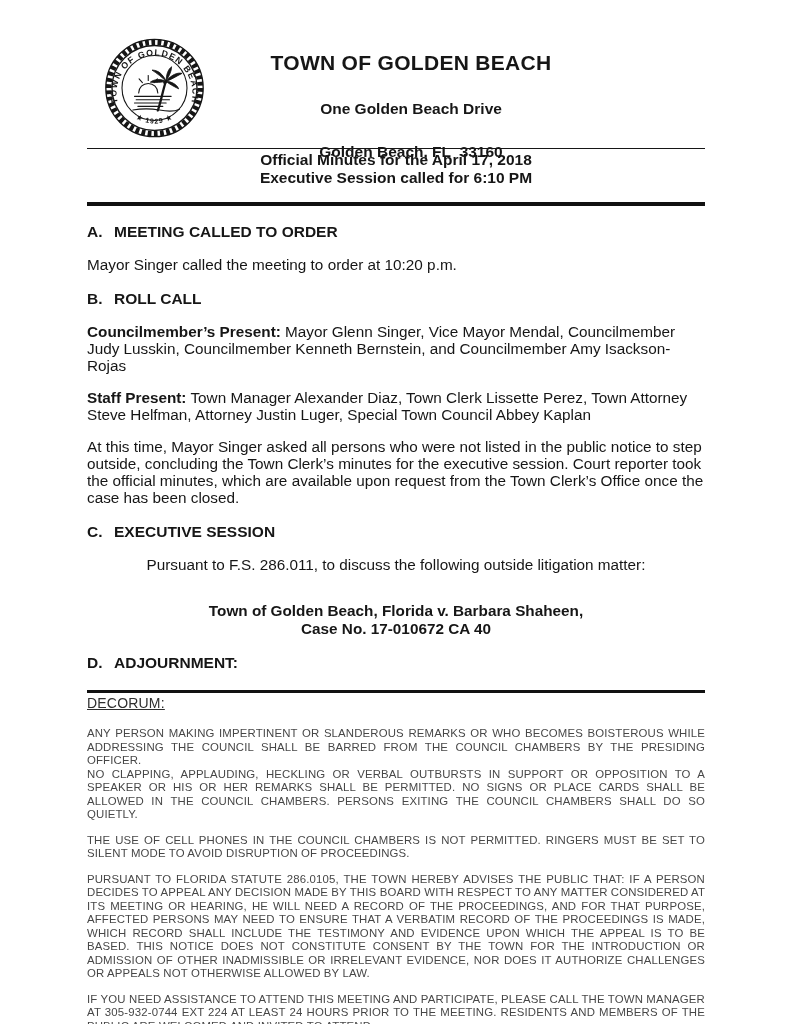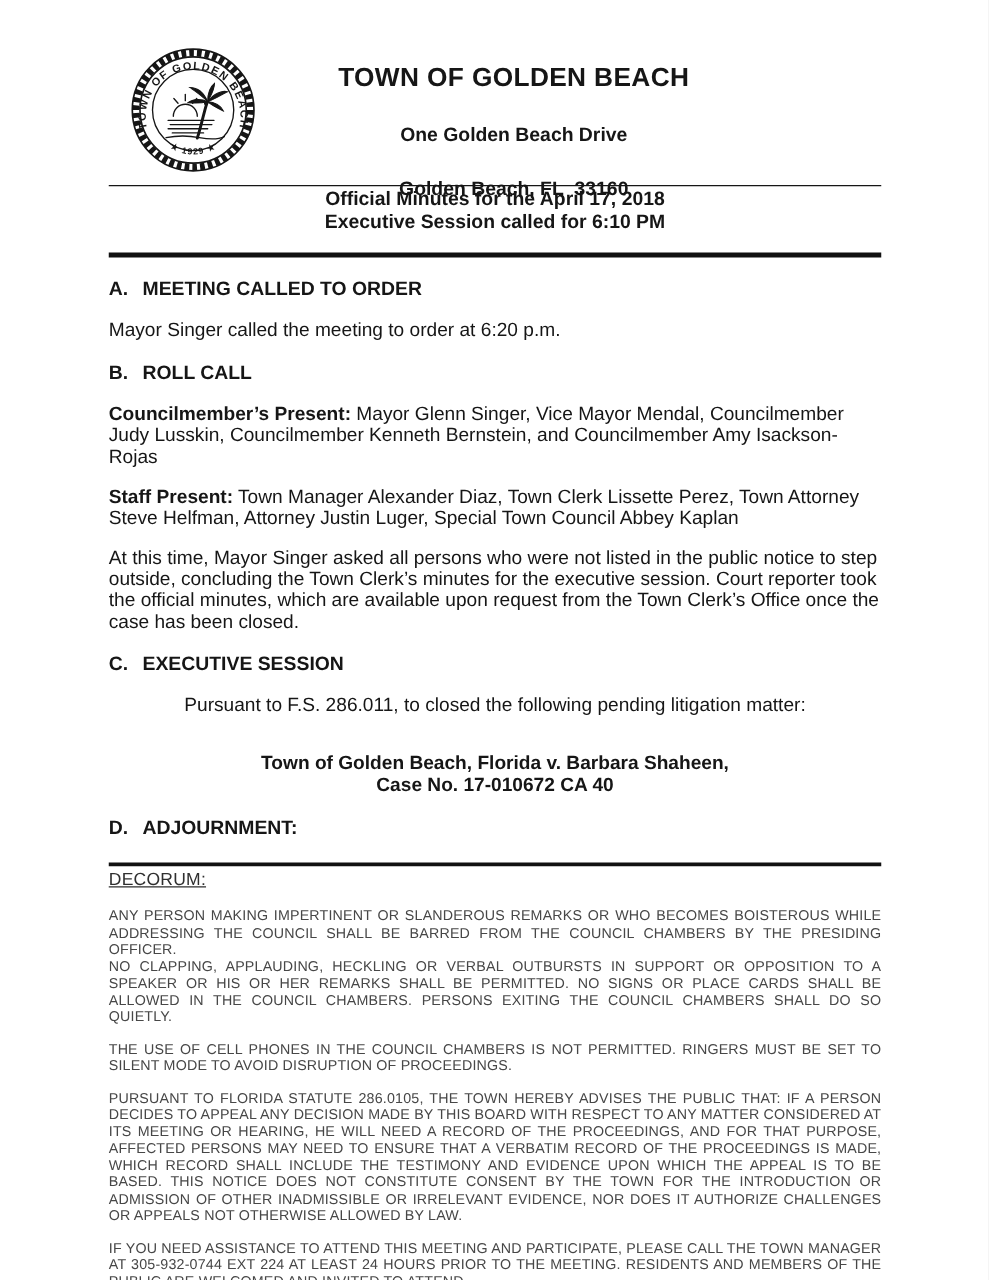--- a/index.html
+++ b/index.html
@@ -95,36 +95,36 @@
     <div>Official Minutes for the April 17, 2018</div>
     <div>Executive Session called for 6:10 PM</div>
   </div>
 
   <div class="hr-thick"></div>
 
   <div class="sec">
     <span class="sec-label">A.</span>
     <span>MEETING CALLED TO ORDER</span>
   </div>
-  <p class="body indent1">Mayor Singer called the meeting to order at 6:20 p.m.</p>
+  <p class="body indent1">Mayor Singer called the meeting to order at 10:20 p.m.</p>
 
   <div class="sec">
     <span class="sec-label">B.</span>
     <span>ROLL CALL</span>
   </div>
   <p class="body indent2"><b>Councilmember’s Present:</b><span> Mayor Glenn Singer, Vice Mayor Mendal, Councilmember Judy Lusskin, Councilmember Kenneth Bernstein, and Councilmember Amy Isackson-Rojas</span></p>
   <p class="body indent2"><b>Staff Present:</b><span> Town Manager Alexander Diaz, Town Clerk Lissette Perez, Town Attorney Steve Helfman, Attorney Justin Luger, Special Town Council Abbey Kaplan</span></p>
 
   <p class="body">At this time, Mayor Singer asked all persons who were not listed in the public notice to step outside, concluding the Town Clerk’s minutes for the executive session. Court reporter took the official minutes, which are available upon request from the Town Clerk’s Office once the case has been closed.</p>
 
   <div class="sec">
     <span class="sec-label">C.</span>
     <span>EXECUTIVE SESSION</span>
   </div>
-  <p class="body centered">Pursuant to F.S. 286.011, to closed the following pending litigation matter:</p>
+  <p class="body centered">Pursuant to F.S. 286.011, to discuss the following outside litigation matter:</p>
   <div class="case-block">
     <div>Town of Golden Beach, Florida v. Barbara Shaheen,</div>
     <div>Case No. 17-010672 CA 40</div>
   </div>
 
   <div class="sec">
     <span class="sec-label">D.</span>
     <span>ADJOURNMENT:</span>
   </div>
 

